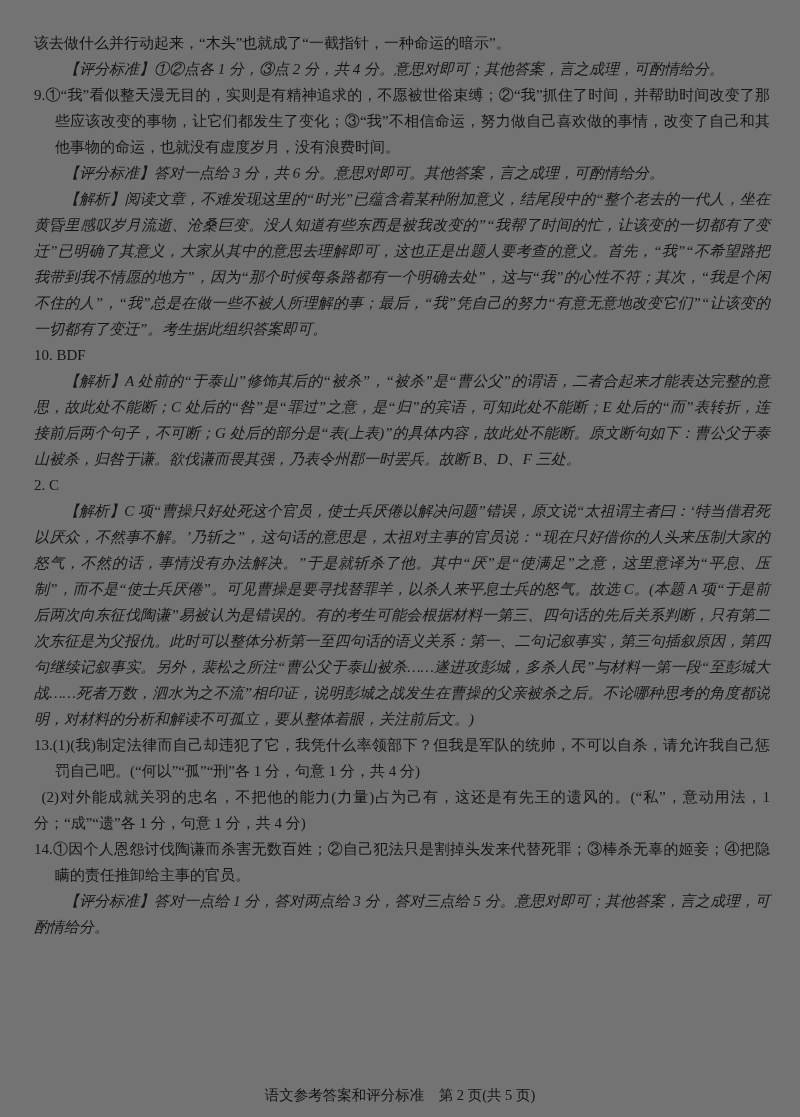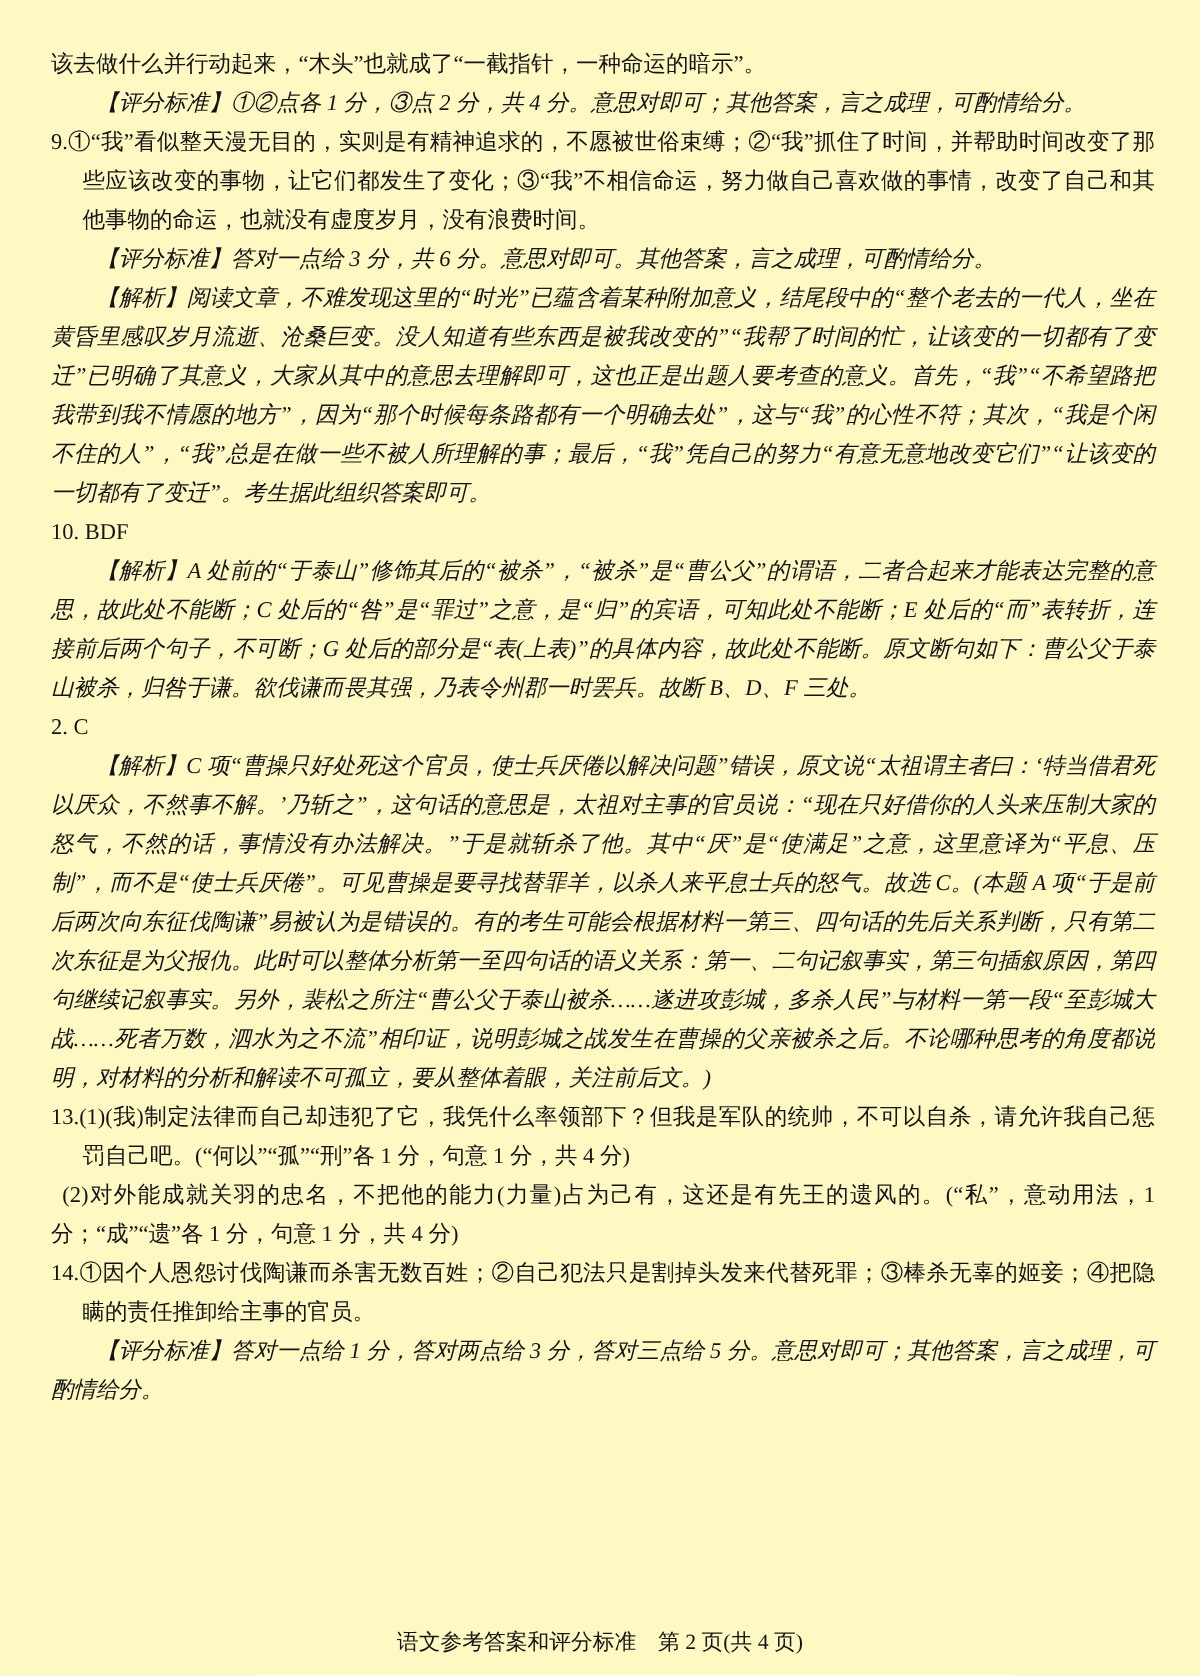--- a/index.html
+++ b/index.html
@@ -6,21 +6,21 @@
     margin: 0;
     padding: 0;
     background: #ffffff;
   }
   .page {
     position: relative;
     width: 800px;
     height: 1117px;
     box-sizing: border-box;
     padding: 30px 30px 0 34px;
-    background: #fef9c3;
+    background: #737373;
     font-family: "Liberation Serif", "DejaVu Serif", serif;
     font-size: 15px;
     line-height: 26px;
     color: #141414;
     text-align: justify;
     overflow: hidden;
   }
   .page p {
     margin: 0;
   }
@@ -57,14 +57,14 @@
   <p class="indent">【解析】阅读文章，不难发现这里的“时光”已蕴含着某种附加意义，结尾段中的“整个老去的一代人，坐在黄昏里感叹岁月流逝、沧桑巨变。没人知道有些东西是被我改变的”“我帮了时间的忙，让该变的一切都有了变迁”已明确了其意义，大家从其中的意思去理解即可，这也正是出题人要考查的意义。首先，“我”“不希望路把我带到我不情愿的地方”，因为“那个时候每条路都有一个明确去处”，这与“我”的心性不符；其次，“我是个闲不住的人”，“我”总是在做一些不被人所理解的事；最后，“我”凭自己的努力“有意无意地改变它们”“让该变的一切都有了变迁”。考生据此组织答案即可。</p>
   <p class="plain">10. BDF</p>
   <p class="indent">【解析】A 处前的“于泰山”修饰其后的“被杀”，“被杀”是“曹公父”的谓语，二者合起来才能表达完整的意思，故此处不能断；C 处后的“咎”是“罪过”之意，是“归”的宾语，可知此处不能断；E 处后的“而”表转折，连接前后两个句子，不可断；G 处后的部分是“表(上表)”的具体内容，故此处不能断。原文断句如下：曹公父于泰山被杀，归咎于谦。欲伐谦而畏其强，乃表令州郡一时罢兵。故断 B、D、F 三处。</p>
   <p class="plain">2. C</p>
   <p class="indent">【解析】C 项“曹操只好处死这个官员，使士兵厌倦以解决问题”错误，原文说“太祖谓主者曰：‘特当借君死以厌众，不然事不解。’乃斩之”，这句话的意思是，太祖对主事的官员说：“现在只好借你的人头来压制大家的怒气，不然的话，事情没有办法解决。”于是就斩杀了他。其中“厌”是“使满足”之意，这里意译为“平息、压制”，而不是“使士兵厌倦”。可见曹操是要寻找替罪羊，以杀人来平息士兵的怒气。故选 C。(本题 A 项“于是前后两次向东征伐陶谦”易被认为是错误的。有的考生可能会根据材料一第三、四句话的先后关系判断，只有第二次东征是为父报仇。此时可以整体分析第一至四句话的语义关系：第一、二句记叙事实，第三句插叙原因，第四句继续记叙事实。另外，裴松之所注“曹公父于泰山被杀……遂进攻彭城，多杀人民”与材料一第一段“至彭城大战……死者万数，泗水为之不流”相印证，说明彭城之战发生在曹操的父亲被杀之后。不论哪种思考的角度都说明，对材料的分析和解读不可孤立，要从整体着眼，关注前后文。)</p>
   <p class="hang">13.(1)(我)制定法律而自己却违犯了它，我凭什么率领部下？但我是军队的统帅，不可以自杀，请允许我自己惩罚自己吧。(“何以”“孤”“刑”各 1 分，句意 1 分，共 4 分)</p>
   <p class="sub">(2)对外能成就关羽的忠名，不把他的能力(力量)占为己有，这还是有先王的遗风的。(“私”，意动用法，1 分；“成”“遗”各 1 分，句意 1 分，共 4 分)</p>
   <p class="hang">14.①因个人恩怨讨伐陶谦而杀害无数百姓；②自己犯法只是割掉头发来代替死罪；③棒杀无辜的姬妾；④把隐瞒的责任推卸给主事的官员。</p>
   <p class="indent">【评分标准】答对一点给 1 分，答对两点给 3 分，答对三点给 5 分。意思对即可；其他答案，言之成理，可酌情给分。</p>
 
-  <div class="footer">语文参考答案和评分标准　第 2 页(共 4 页)</div>
+  <div class="footer">语文参考答案和评分标准　第 2 页(共 5 页)</div>
 </div>
 
 </body></html>

